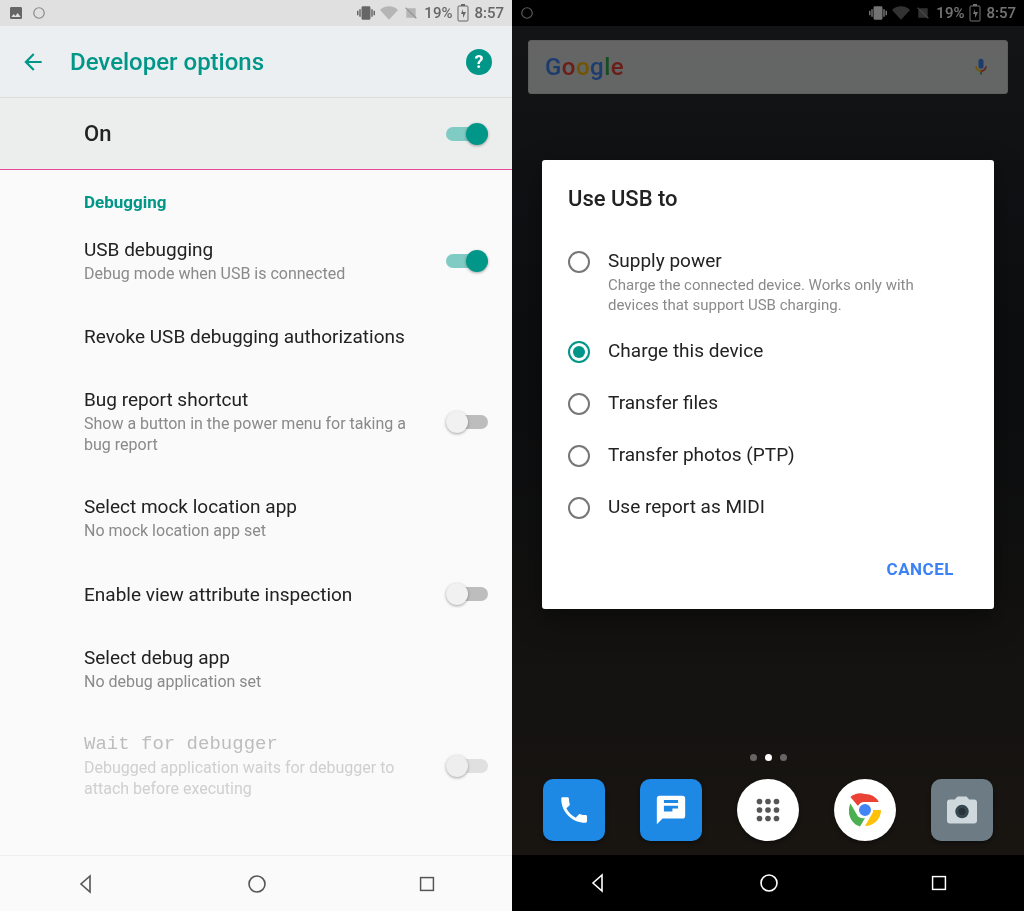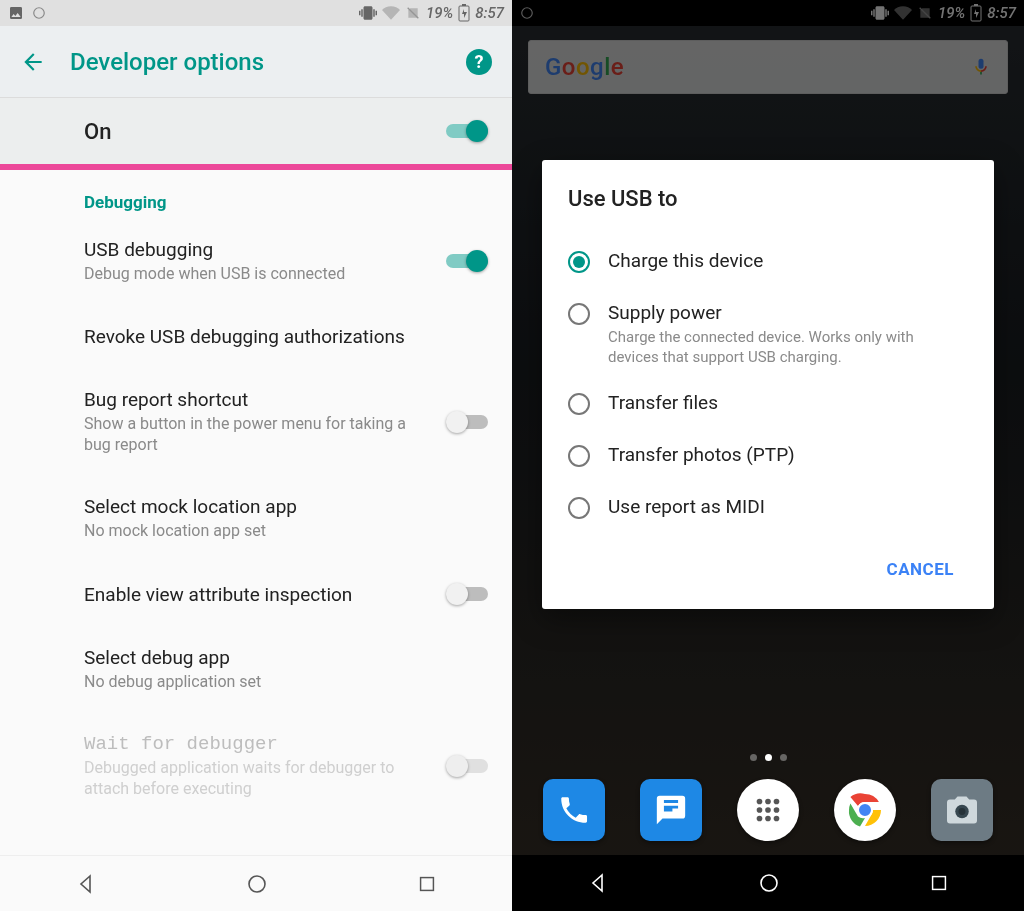--- a/index.html
+++ b/index.html
@@ -2,34 +2,34 @@
 <html><head>
 <meta charset="utf-8">
 <style>
   * { box-sizing: border-box; margin:0; padding:0; font-family: Roboto, "Helvetica Neue", Arial, sans-serif; }
   body { width:1024px; height:911px; overflow:hidden; background:#000; }
   .wrap { display:flex; width:1024px; height:911px; }
   .screen { width:512px; height:911px; position:relative; overflow:hidden; }
 
   
   .statusbar { height:26px; display:flex; align-items:center; justify-content:space-between; padding:0 8px; font-size:15px; font-weight:500; }
-  .statusbar .left, .statusbar .right { display:flex; align-items:center; gap:8px;font-style:italic; }
+  .statusbar .left, .statusbar .right { display:flex; align-items:center; gap:8px; }
   .statusbar .right { gap:5px; }
   .sb-light { background:#e0e0e0; color:#666; }
   .sb-dark  { background:#000; color:#fff; }
   .sb-dark .muted, .sb-light .muted { opacity:.6; }
   .ico { display:inline-flex; align-items:center; justify-content:center; }
 
   
   .left-screen { background:#fafafa; display:flex; flex-direction:column; }
   .appbar { height:72px; background:#eceff1; display:flex; align-items:center; padding:0 20px; gap:24px; border-bottom:1px solid #dcdcdc; }
   .appbar .title { flex:1; color:#009688; font-size:24px; font-weight:500; }
   .help-circle { width:26px; height:26px; border-radius:50%; background:#009688; color:#fff; display:flex; align-items:center; justify-content:center; font-weight:700; font-size:18px; }
 
-  .master-row { height:72px; background:#eceeee; display:flex; align-items:center; padding:0 24px 0 84px; border-bottom:6px solid #ec4899; }
+  .master-row { height:72px; background:#eceeee; display:flex; align-items:center; padding:0 24px 0 84px; border-bottom:1px solid #ec4899; }
   .master-row .lbl { flex:1; font-size:22px; color:#222; font-weight:500; }
   .content { flex:1; overflow:hidden; background:#fafafa; }
 
   .section-header { color:#009688; font-weight:700; font-size:17px; padding:22px 0 6px 84px; }
 
   .setting { display:flex; align-items:center; padding:20px 24px 20px 84px; gap:16px; }
   .setting .txt { flex:1; }
   .setting .primary { font-size:19px; color:#222; }
   .setting .secondary { font-size:16px; color:#8a8a8a; margin-top:3px; line-height:1.3; }
   .setting.disabled .primary { color:#bdbdbd;font-family:Liberation Mono, monospace; }
@@ -343,36 +343,36 @@
             <path fill="#cfd8dc" d="M20 5h-3.2L15 3H9L7.2 5H4a2 2 0 0 0-2 2v12a2 2 0 0 0 2 2h16a2 2 0 0 0 2-2V7a2 2 0 0 0-2-2z"></path>
             <circle cx="12" cy="13" r="4.5" fill="#37474f"></circle>
             <circle cx="12" cy="13" r="2.3" fill="#263238"></circle>
           </svg>
         </div>
     </div>
 
     <div class="dialog">
       <h2>Use USB to</h2>
 
-      <div class="radio-row">
-        <div class="radio checked"></div>
-        <div>
-          <div class="rlabel">Charge this device</div>
-        </div>
-      </div>
-
       <div class="radio-row has-desc">
         <div class="radio"></div>
         <div>
           <div class="rlabel">Supply power</div>
           <div class="rdesc">Charge the connected device. Works only with devices that support USB charging.</div>
         </div>
       </div>
 
       <div class="radio-row">
+        <div class="radio checked"></div>
+        <div>
+          <div class="rlabel">Charge this device</div>
+        </div>
+      </div>
+
+      <div class="radio-row">
         <div class="radio"></div>
         <div>
           <div class="rlabel">Transfer files</div>
         </div>
       </div>
 
       <div class="radio-row">
         <div class="radio"></div>
         <div>
           <div class="rlabel">Transfer photos (PTP)</div>

